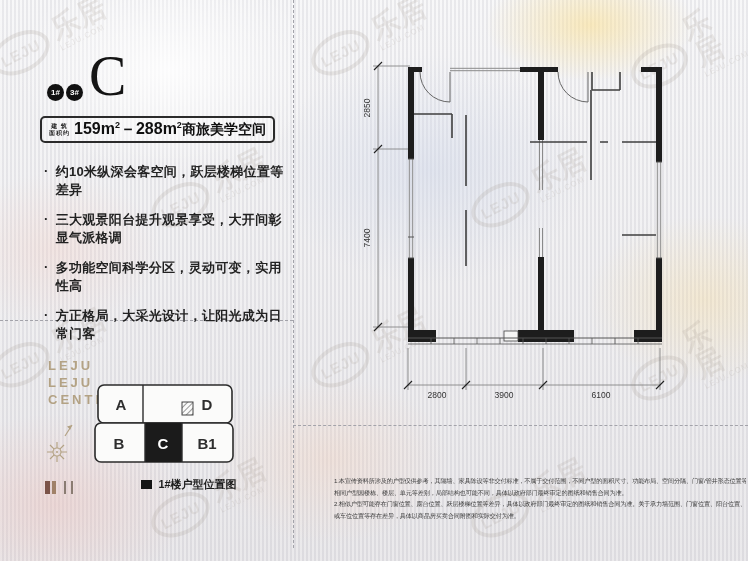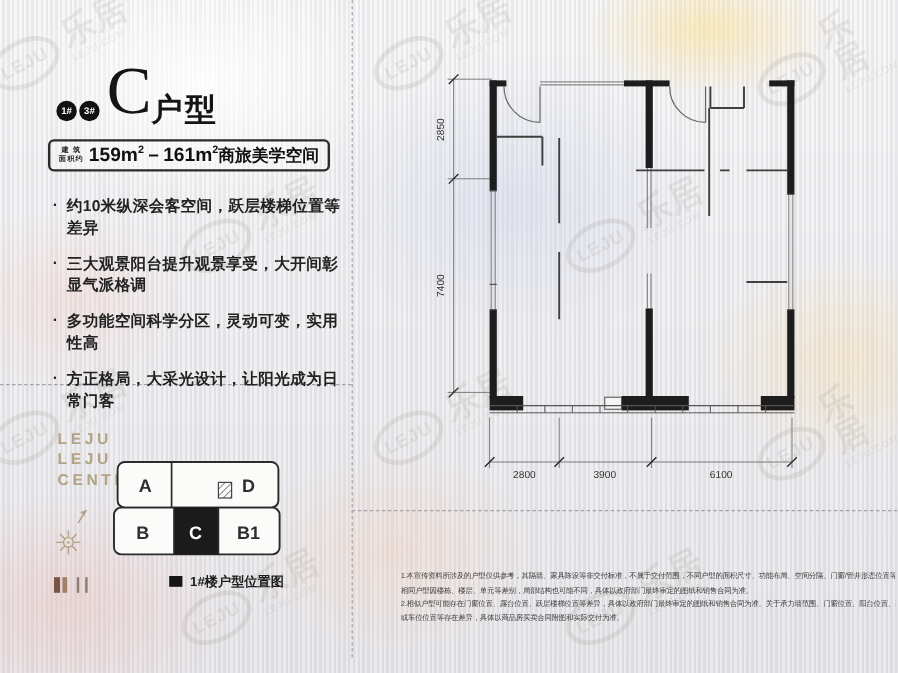--- a/index.html
+++ b/index.html
@@ -149,28 +149,27 @@
       </span>
     </div>
 
   <div class="abs div-v"></div>
   <div class="abs div-h1"></div>
   <div class="abs div-h2"></div>
 
   <div class="abs badge b1">1#</div>
   <div class="abs badge b2">3#</div>
   <div class="abs title-c">C</div>
-  <div class="abs title-suffix">户型</div>
 
   <div class="abs area-box">
     <span class="area-label">
       <span>建 筑</span><br>
       <span>面积约</span>
     </span>
-    <span class="area-value"><span>159m</span><sup>2</sup><span>－</span><span>161m</span><sup>2</sup><span class="area-desc">商旅美学空间</span></span>
+    <span class="area-value"><span>159m</span><sup>2</sup><span>－</span><span>288m</span><sup>2</sup><span class="area-desc">商旅美学空间</span></span>
   </div>
 
   <ul class="abs features">
     <li>
         <span class="dot">·</span>
         <span>约10米纵深会客空间，跃层楼梯位置等差异</span>
       </li>
     <li>
         <span class="dot">·</span>
         <span>三大观景阳台提升观景享受，大开间彰显气派格调</span>

